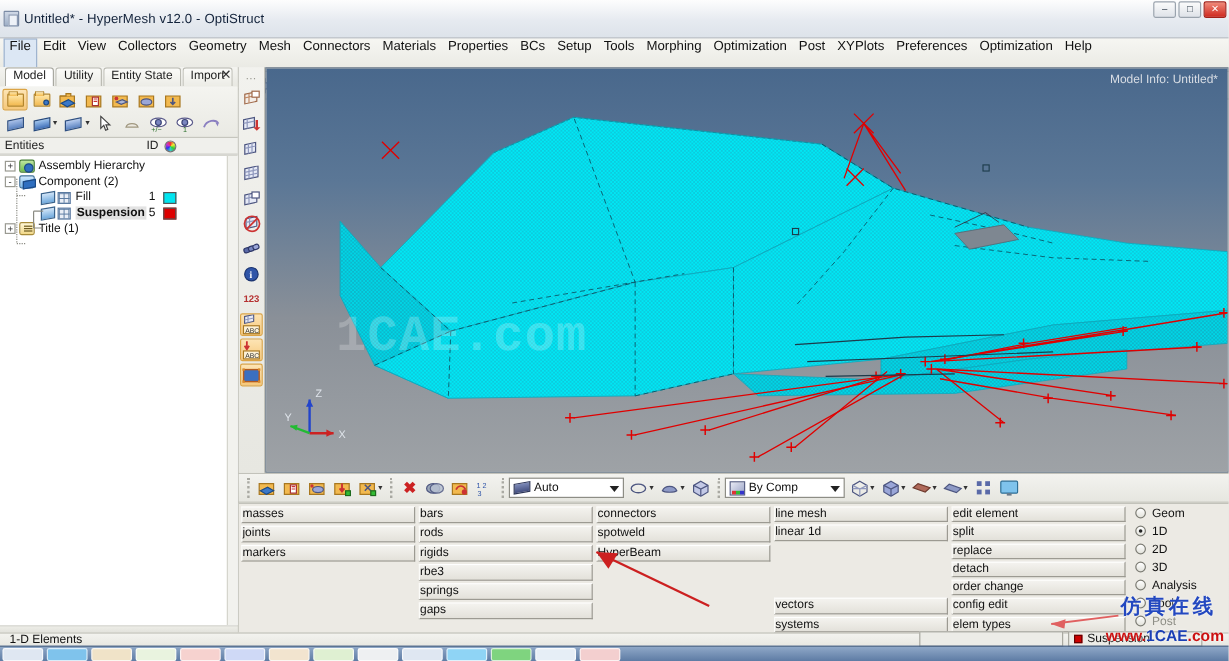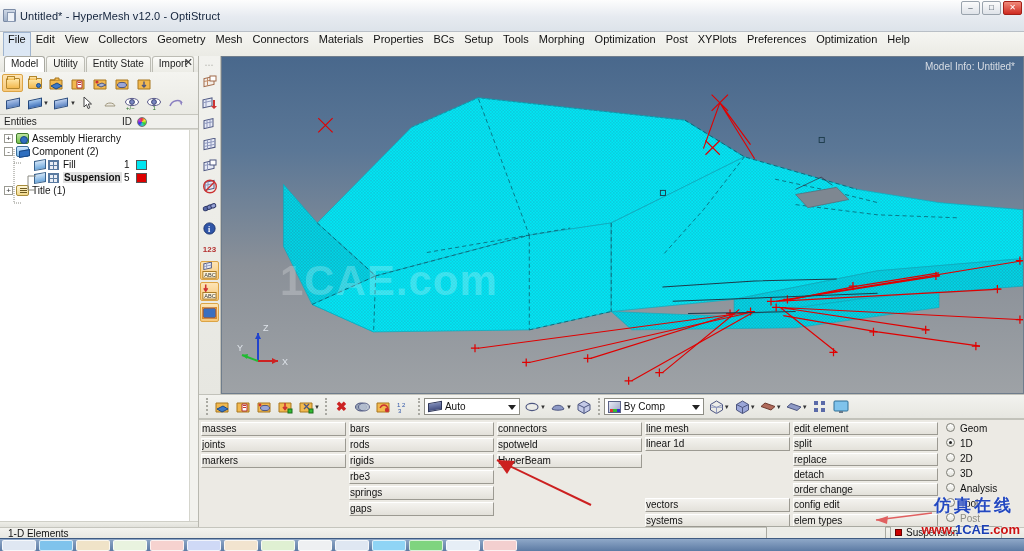--- a/index.html
+++ b/index.html
@@ -227,21 +227,21 @@
     background: linear-gradient(#49688c 0%, #5b7796 28%, #8a9098 62%, #9ea2a6 100%);
     border: 1px solid #6f7d8c;
   }
   .modelinfo {
     position: absolute; right: 8px; top: 4px;
     font-size: 10px; color: #d8dde4; padding-left: 12px;
   }
   .watermark-vp {
     position: absolute; left: 58px; top: 200px;
     font-size: 42px; font-weight: bold; color: rgba(255,255,255,0.22);
-    letter-spacing: 1px; pointer-events: none;
+    letter-spacing: 1px; pointer-events: none; font-family: Liberation Mono, monospace;
   }
   .triad { position: absolute; left: 14px; bottom: 22px; width: 60px; height: 52px; }
 
   
   .vbottom {
     height: 25px; background: linear-gradient(#f3f3ef,#e6e6e0);
     border-top: 1px solid #c2c2ba; border-bottom: 1px solid #c2c2ba;
     display: flex; align-items: center; padding-left: 4px;
   }
   .combo {

